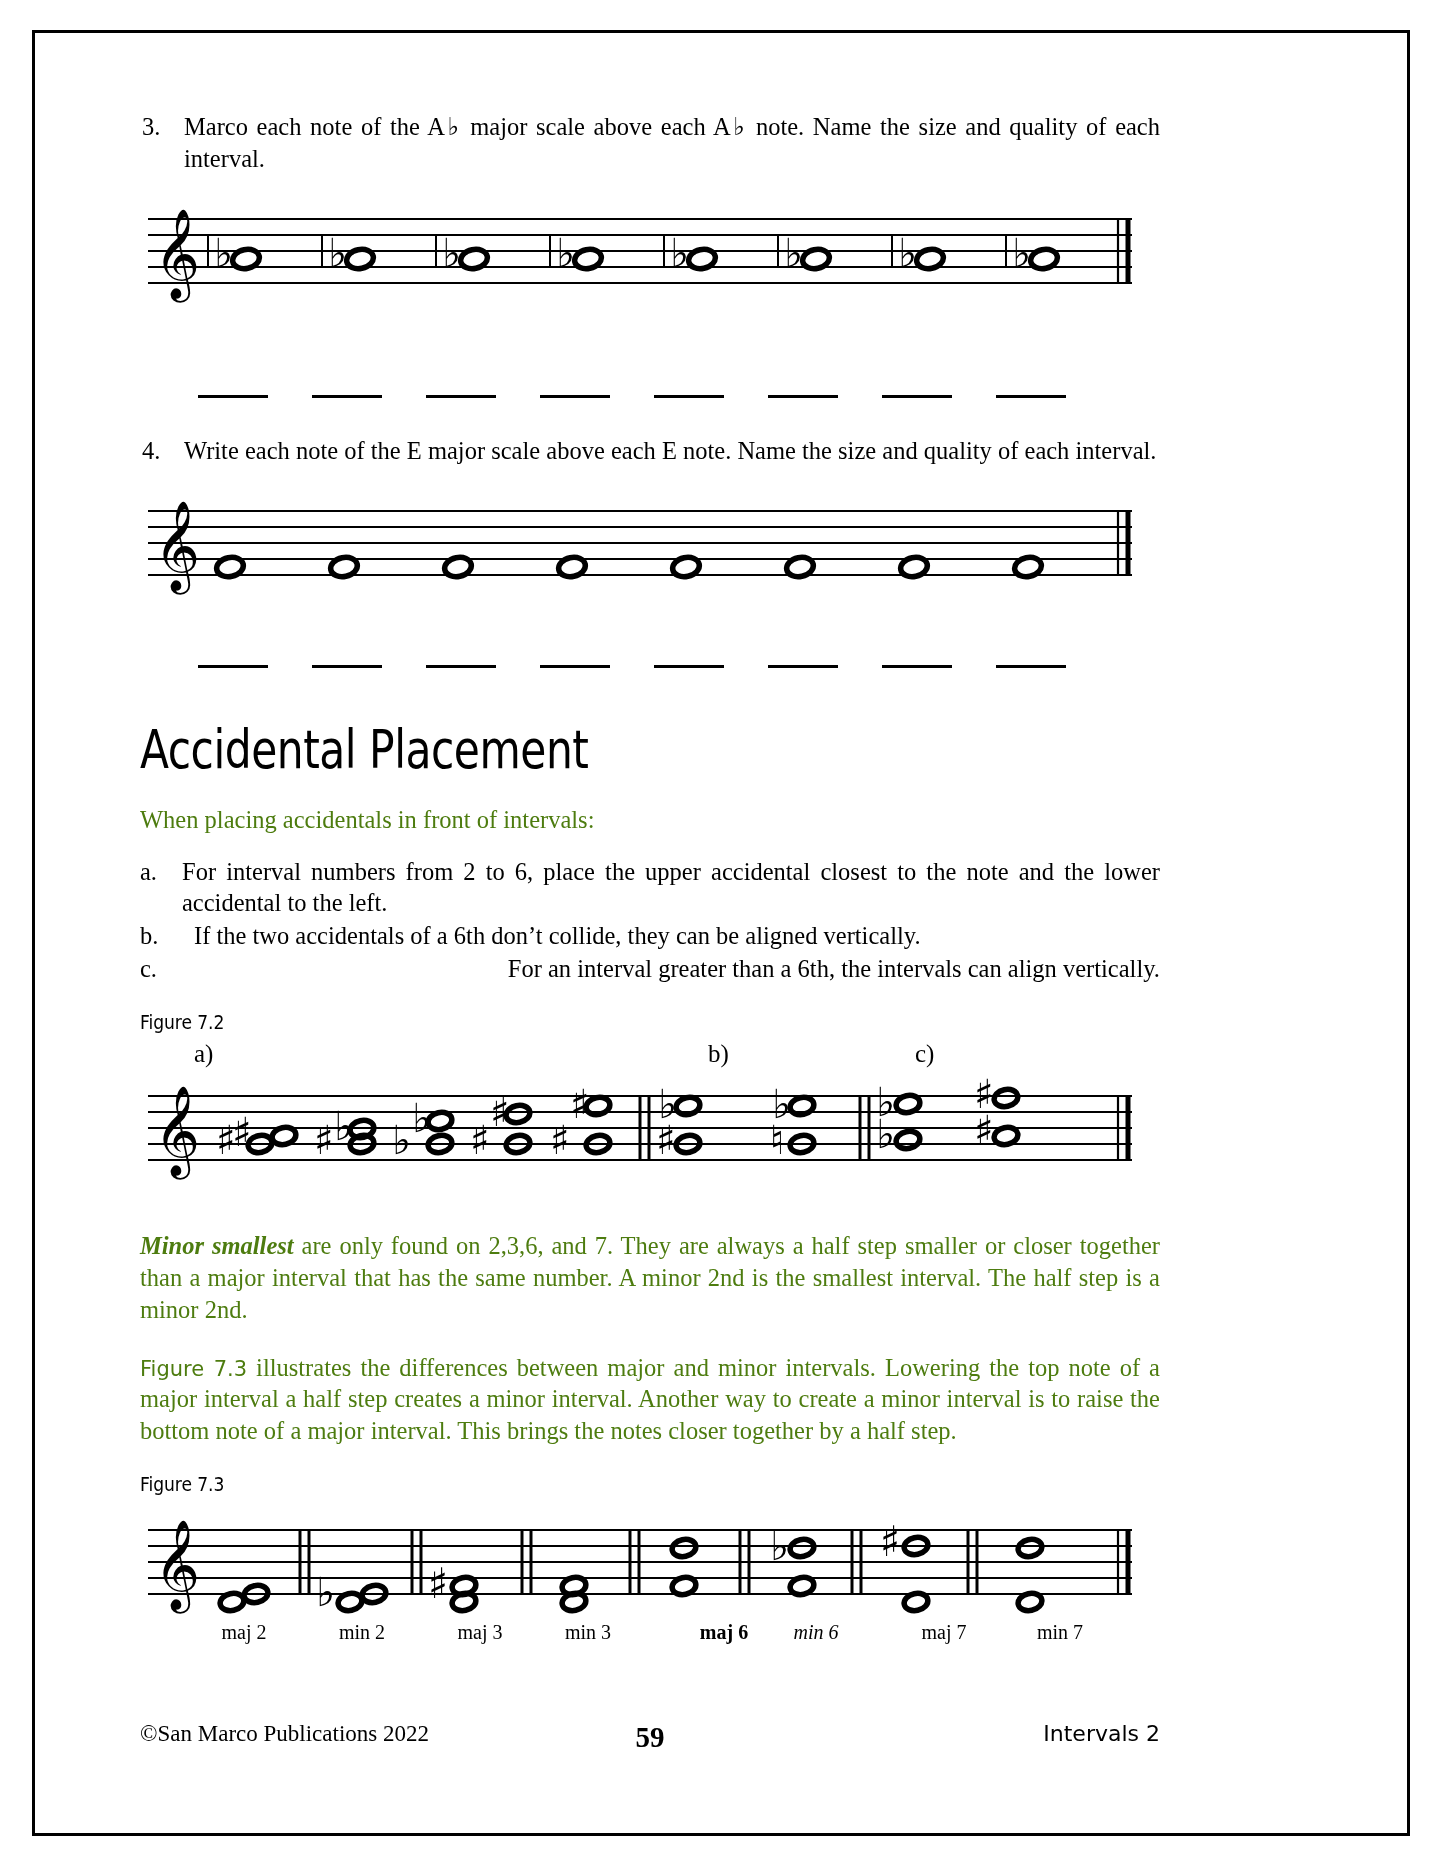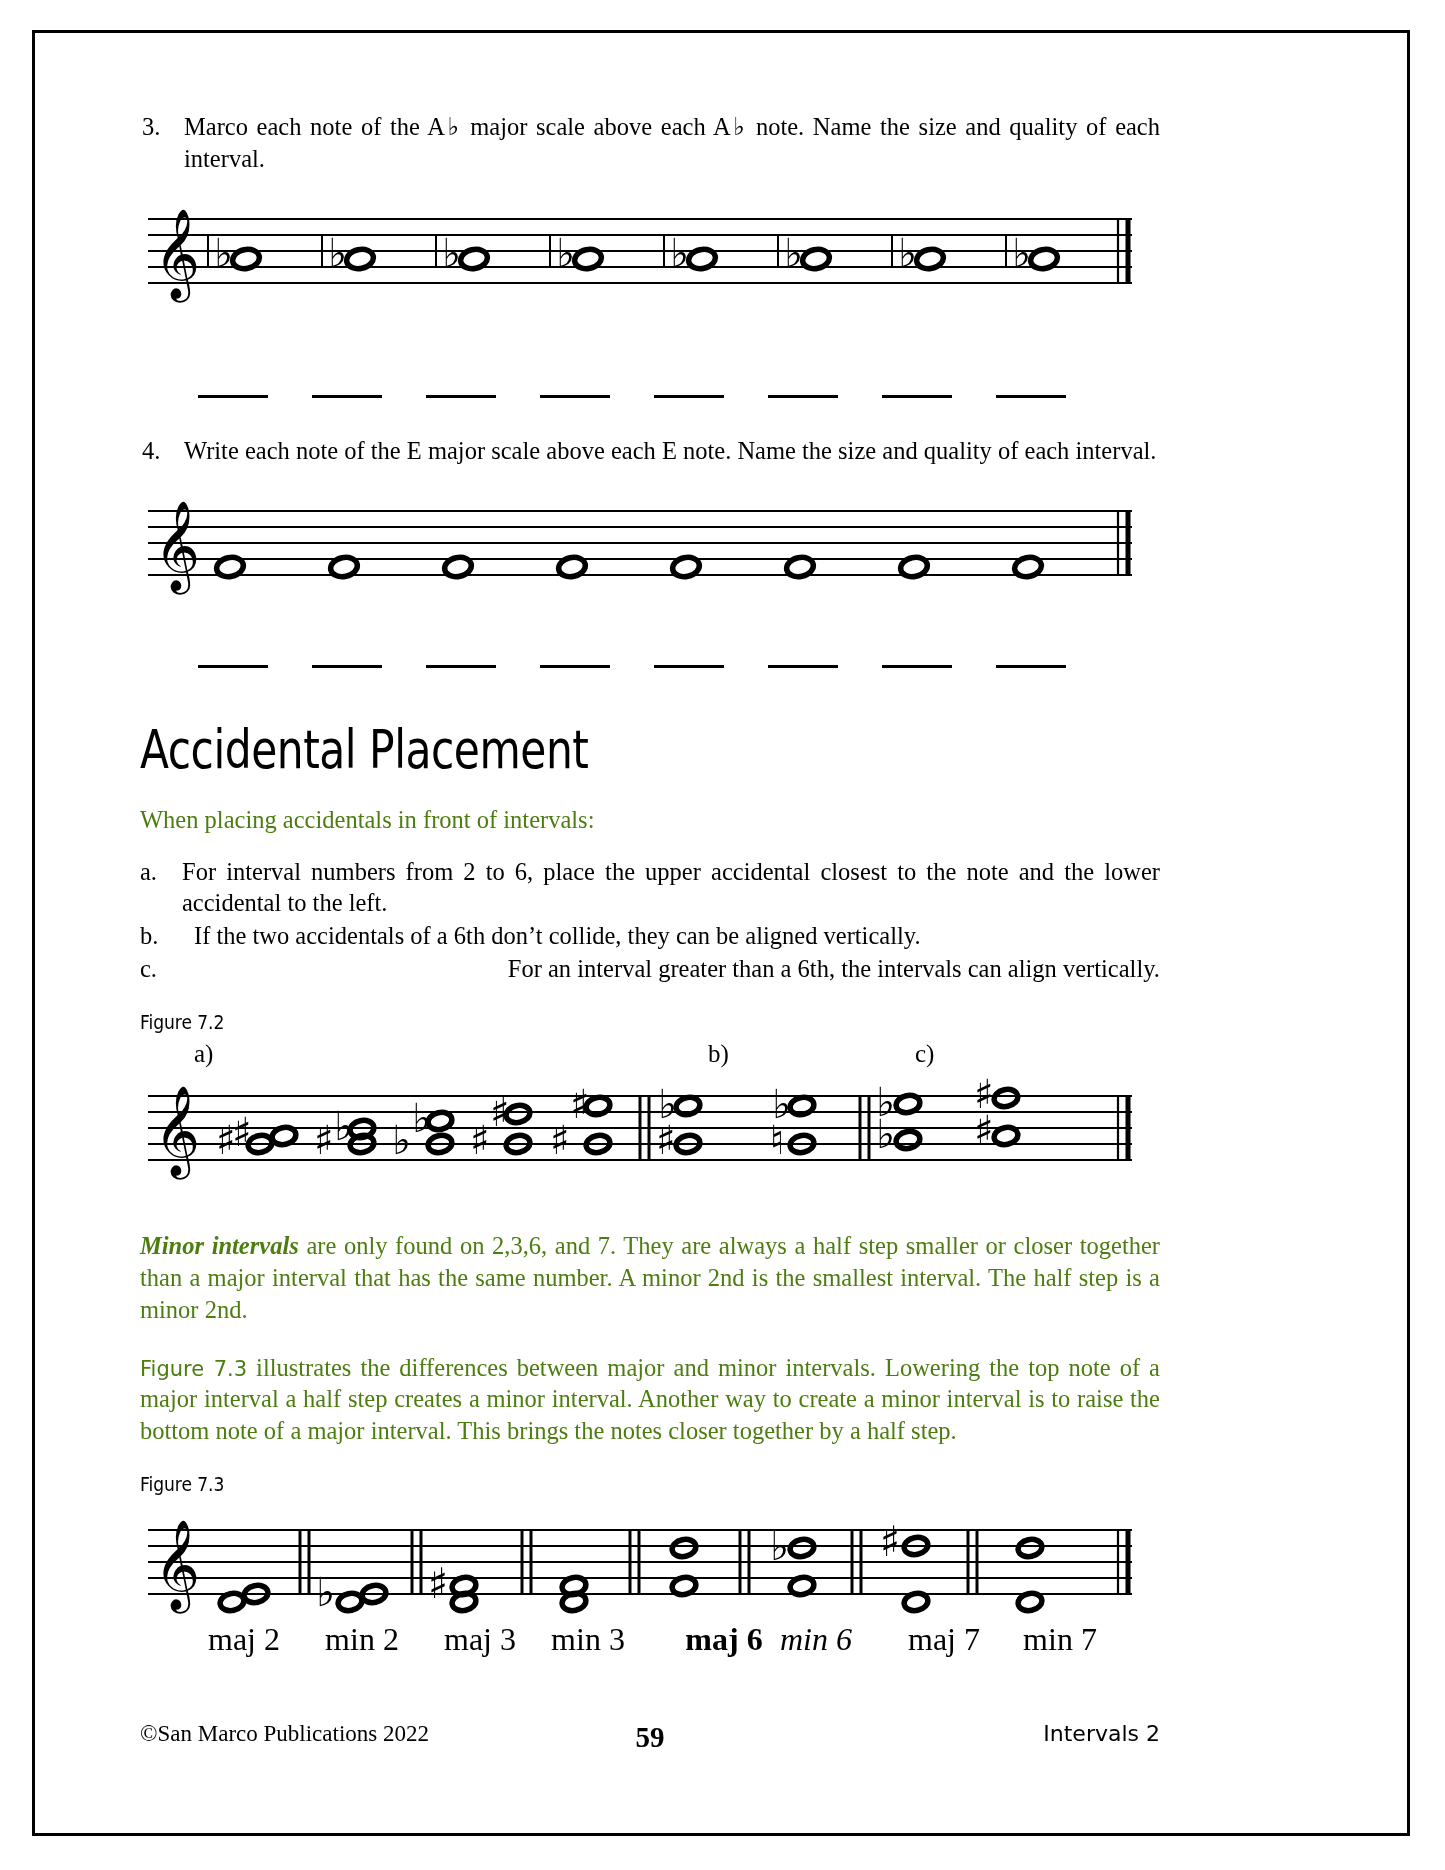--- a/index.html
+++ b/index.html
@@ -119,21 +119,21 @@
   }
 
   
   .interval-labels {
     position: relative;
     height: 34px;
   }
   .interval-labels span {
     position: absolute;
     font-family: "Liberation Serif", serif;
-    font-size: 32px;
+    font-size: 20px;
     text-align: center;
     transform: translateX(-50%);
     white-space: nowrap;
   }
 
   
   .fig-letters {
     position: relative;
     height: 32px;
   }
@@ -396,21 +396,21 @@
         <g>
           <text x="834" y="70" font-family="DejaVu Sans, sans-serif" font-size="40" fill="#000">♯</text>
           <text x="834" y="34" font-family="DejaVu Sans, sans-serif" font-size="40" fill="#000">♯</text>
           <ellipse cx="866" cy="62" rx="12" ry="8.5" fill="none" stroke="#000" stroke-width="5.5" transform="rotate(-12 866 62)"></ellipse>
           <ellipse cx="866" cy="24" rx="12" ry="8.5" fill="none" stroke="#000" stroke-width="5.5" transform="rotate(-12 866 24)"></ellipse>
         </g>
       </svg>
     </div>
 
     <div class="body-text" style="margin-top:46px;">
-      <span class="bold-italic">Minor intervals</span><span> are only found on 2,3,6, and 7. They are always a half step smaller or closer together than a major interval that has the same number. A minor 2nd is the smallest interval. The half step is a minor 2nd.</span>
+      <span class="bold-italic">Minor smallest</span><span> are only found on 2,3,6, and 7. They are always a half step smaller or closer together than a major interval that has the same number. A minor 2nd is the smallest interval. The half step is a minor 2nd.</span>
     </div>
 
     <div class="body-text" style="margin-top:26px;">
       <span class="fig-inline">Figure 7.3</span><span> illustrates the differences between major and minor intervals. Lowering the top note of a major interval a half step creates a minor interval. Another way to create a minor interval is to raise the bottom note of a major interval. This brings the notes closer together by a half step.</span>
     </div>
 
     <div class="figure-label" style="margin-top:26px;">Figure 7.3</div>
 
     <div class="staff-wrap" style="margin-top:6px;">
       <svg class="staff-svg" width="1000" height="115" viewBox="0 0 1000 115">

